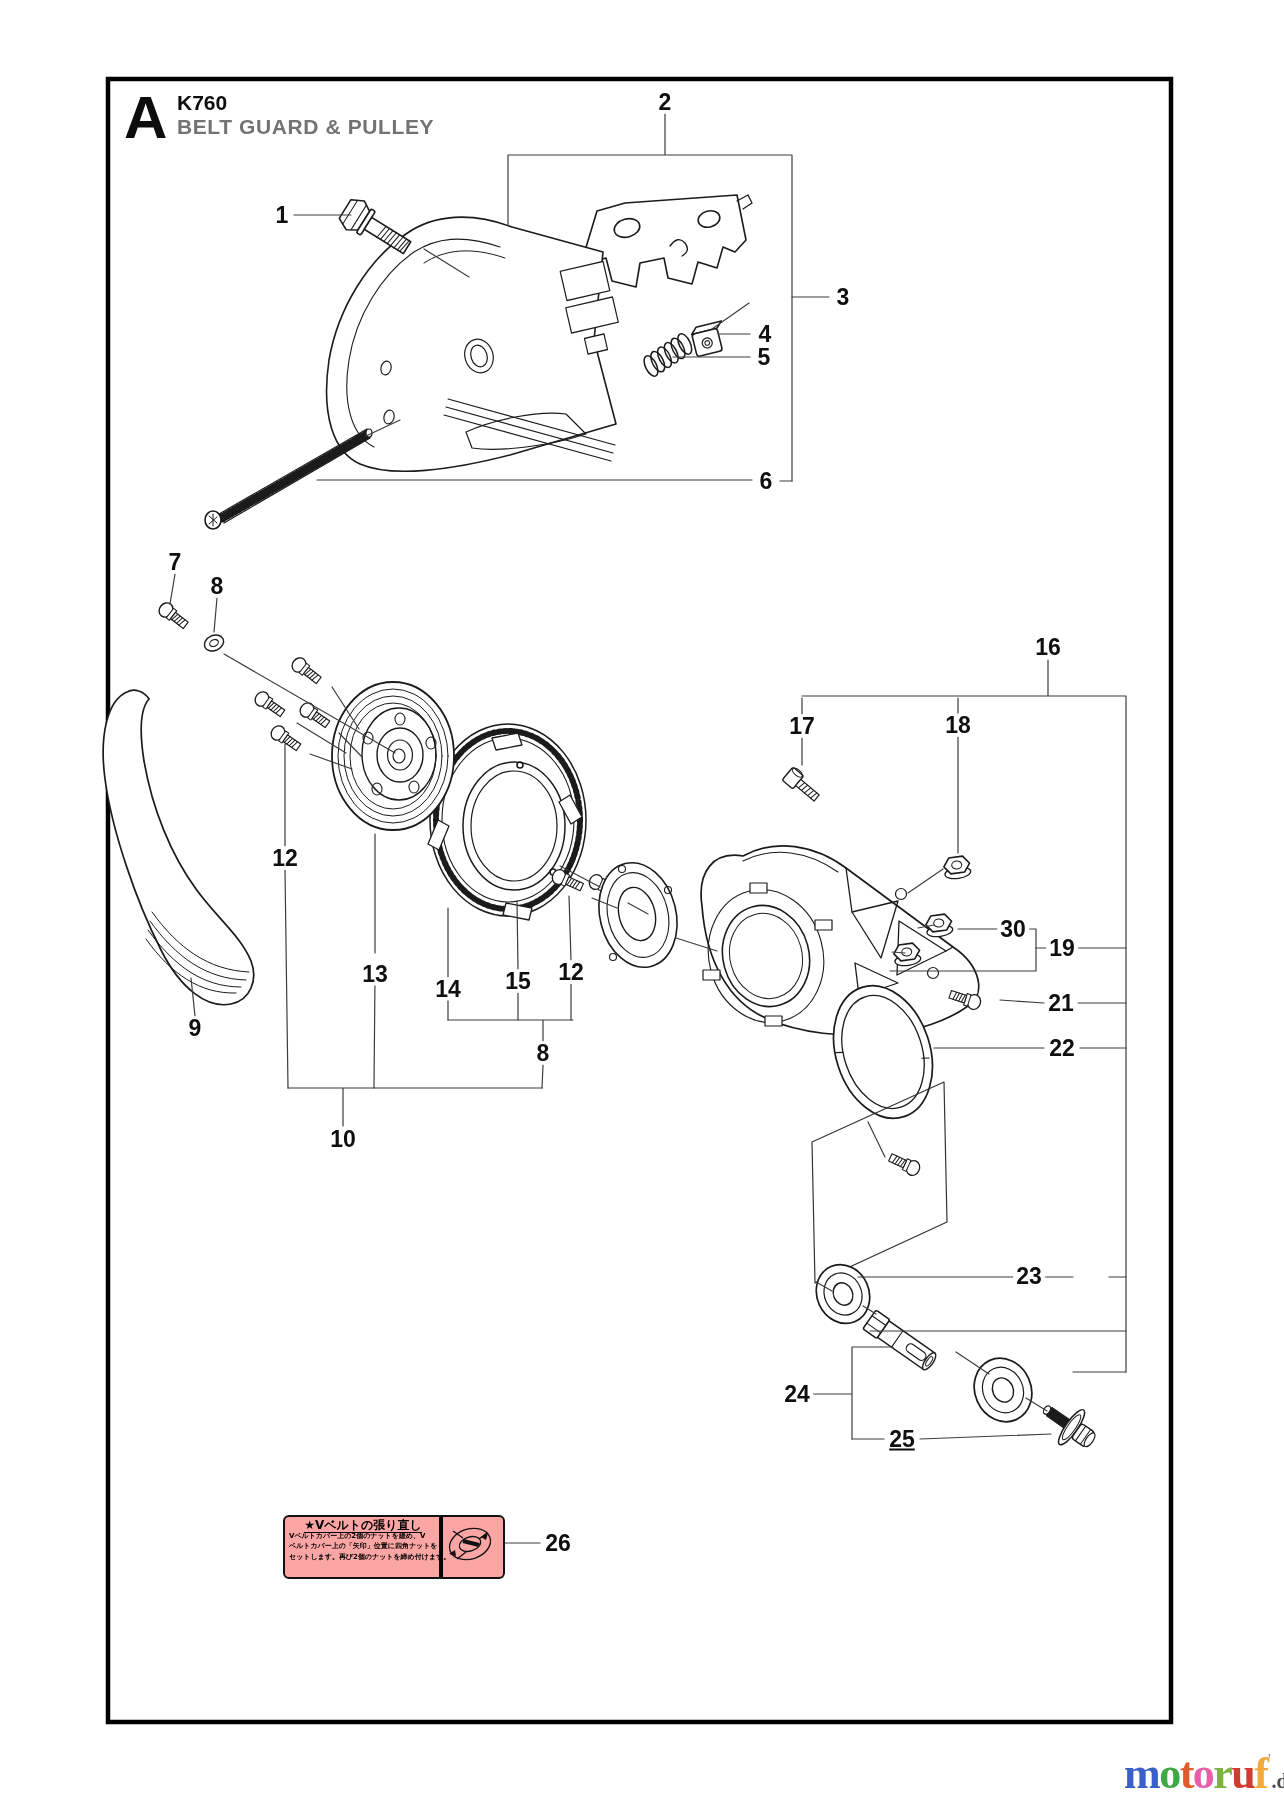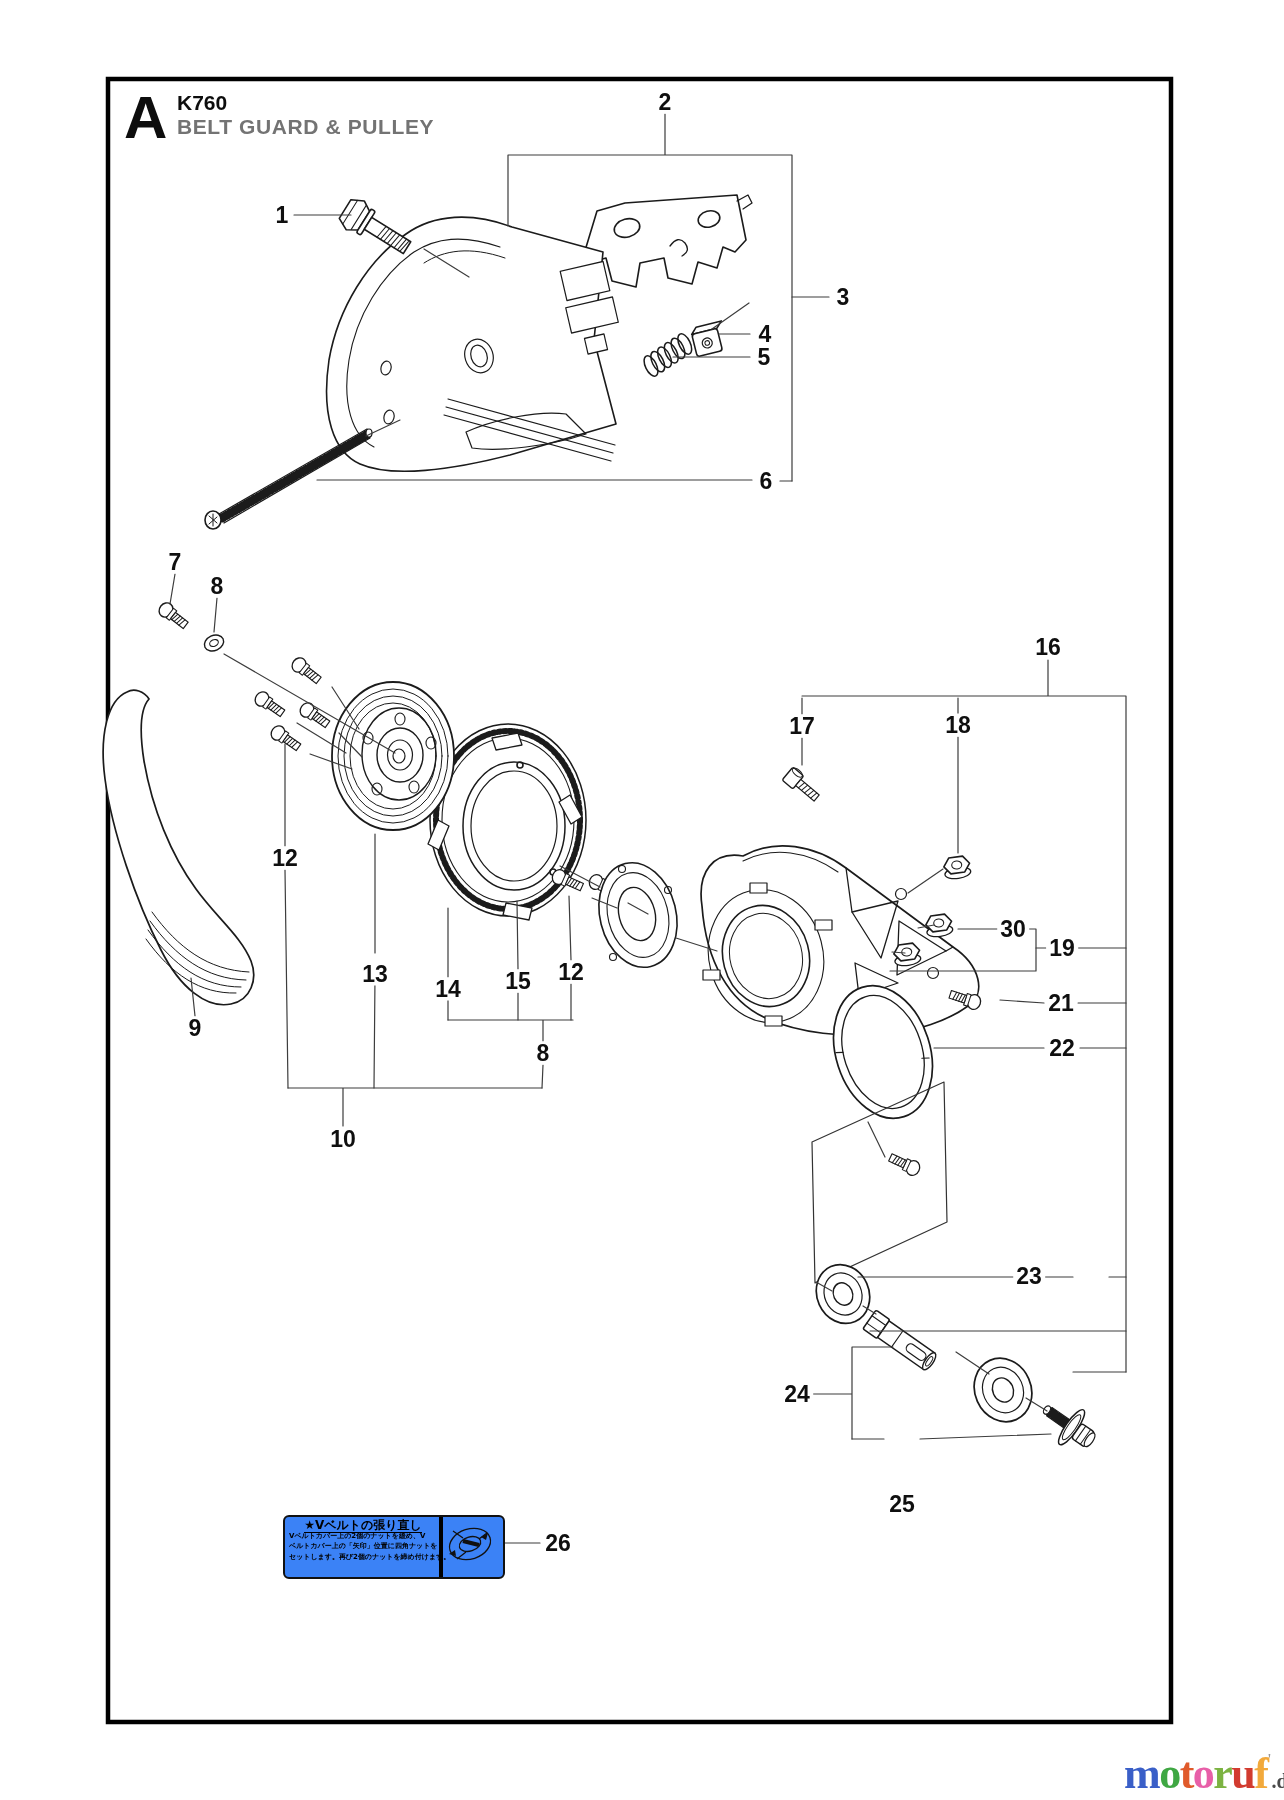--- a/index.html
+++ b/index.html
@@ -7,21 +7,21 @@
         font-family:"Liberation Sans", sans-serif;}
   svg.diagram{position:absolute;left:0;top:0;}
   .section-letter{position:absolute;left:124px;top:88px;font-size:60px;font-weight:800;
         color:#0d0d0d;line-height:1;letter-spacing:-2px;}
   .model{position:absolute;left:177px;top:92px;font-size:21px;font-weight:700;color:#0d0d0d;line-height:1;}
   .sheet-title{position:absolute;left:177px;top:116px;font-size:21px;font-weight:700;color:#737373;
         line-height:1;letter-spacing:0.6px;}
   .callout{position:absolute;transform:translate(-50%,-50%);font-size:23px;font-weight:700;
         color:#0f0f0f;background:#fff;padding:0 3px;line-height:1;}
   .label-box{position:absolute;left:283px;top:1515px;width:218px;height:60px;border:2px solid #111;
-        border-radius:6px;background:#3b82f6;display:flex;overflow:hidden;}
+        border-radius:6px;background:#fca5a5;display:flex;overflow:hidden;}
   .label-box .txt{width:154px;padding:2px 2px 0 4px;box-sizing:border-box;}
   .label-box .ttl{font-size:12px;font-weight:700;color:#000;text-align:center;line-height:1.1;
         font-family:"DejaVu Sans",sans-serif;}
   .label-box .ttl span{border-bottom:1.5px solid #000;}
   .label-box .bl{font-size:7.6px;font-weight:700;color:#000;line-height:1.35;white-space:nowrap;
         font-family:"DejaVu Sans",sans-serif;transform:scale(.92);transform-origin:0 0;}
   .label-box .divider{width:4px;background:#000;flex:0 0 auto;}
   .label-box .pic{flex:1;position:relative;}
   .watermark{position:absolute;left:1124px;top:1752px;width:156px;text-align:left;
         font-family:"Liberation Serif","DejaVu Serif",serif;font-weight:700;font-size:44px;
@@ -368,21 +368,21 @@
       <div class="callout" style="left: 343px; top: 1139px;">10</div>
       <div class="callout" style="left: 1048px; top: 647px;">16</div>
       <div class="callout" style="left: 802px; top: 726px;">17</div>
       <div class="callout" style="left: 958px; top: 725px;">18</div>
       <div class="callout" style="left: 1013px; top: 929px;">30</div>
       <div class="callout" style="left: 1062px; top: 948px;">19</div>
       <div class="callout" style="left: 1061px; top: 1003px;">21</div>
       <div class="callout" style="left: 1062px; top: 1048px;">22</div>
       <div class="callout" style="left: 1029px; top: 1276px;">23</div>
       <div class="callout" style="left: 797px; top: 1394px;">24</div>
-      <div class="callout" style="left: 902px; top: 1504px;">25</div>
+      <div class="callout" style="left: 902px; top: 1439px; text-decoration: underline;">25</div>
       <div class="callout" style="left: 558px; top: 1543px;">26</div>
     </div>
 
   <div class="label-box">
     <div class="txt">
       <div class="ttl"><span>★Vベルトの張り直し</span></div>
       <div class="bl">Vベルトカバー上の2個のナットを緩め、V</div>
       <div class="bl">ベルトカバー上の「矢印」位置に四角ナットを</div>
       <div class="bl">セットします。再び2個のナットを締め付けます。</div>
     </div>

